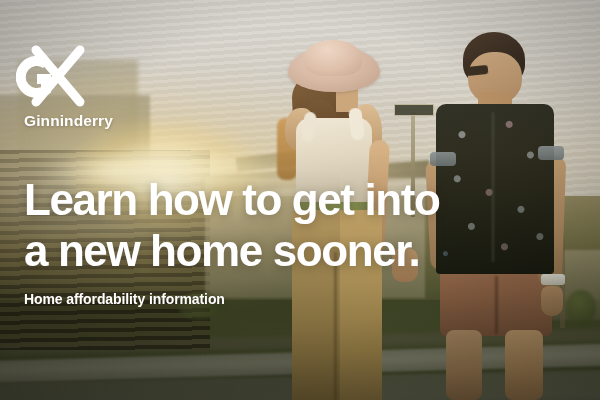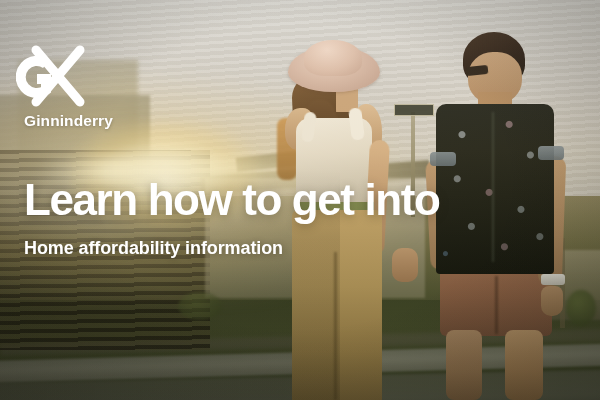--- a/index.html
+++ b/index.html
@@ -353,21 +353,21 @@
     font-size:44px;
     font-weight:700;
     line-height:51px;
     letter-spacing:-1.4px;
     text-shadow:0 2px 10px rgba(40,36,20,.34);
   }
   .headline .hl-line { display:block; white-space:nowrap; }
   .subhead {
     margin-top:14px;
     color:#ffffff;
-    font-size:18px;
+    font-size:14px;
     font-weight:700;
     line-height:19px;
     letter-spacing:-.1px;
     text-shadow:0 1px 6px rgba(40,36,20,.42);
   }
   .subhead .sub-line { display:block; }
 </style>
 </head>
 <body>
 
@@ -460,19 +460,20 @@
       </svg>
     </div>
     <div class="logo-words">
       <span>Ginninderry</span><br>
     </div>
   </div>
 
   <div class="copy">
     <div class="headline">
       <span class="hl-line">Learn how to get into</span>
+      <span class="hl-line">a new home sooner.</span>
     </div>
     <div class="subhead">
       <span class="sub-line">Home affordability information</span>
     </div>
   </div>
 
 </div>
 
 </body></html>

